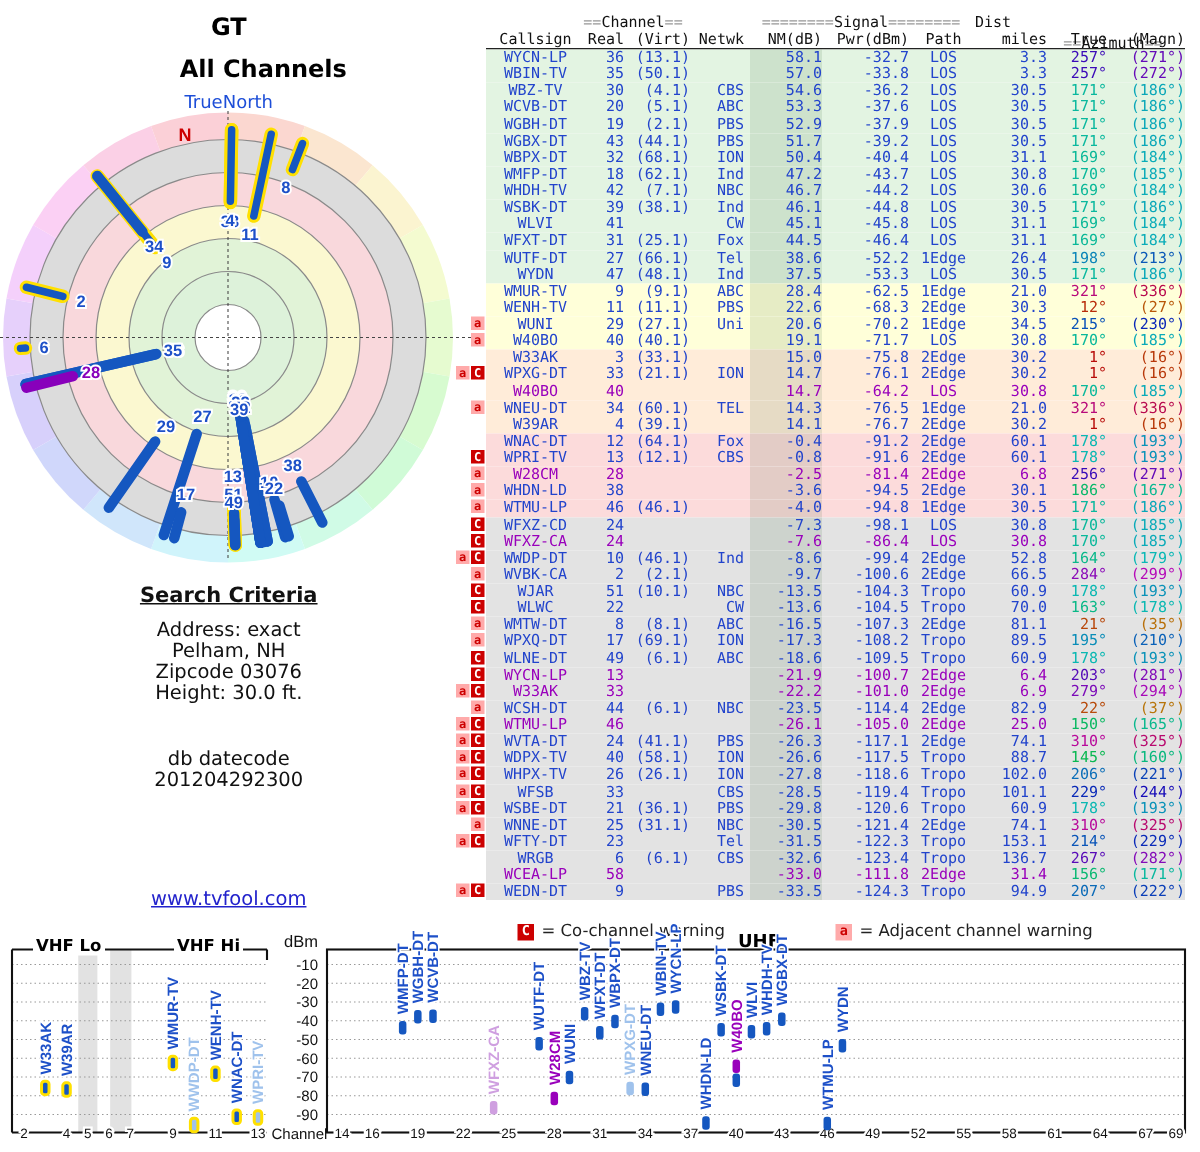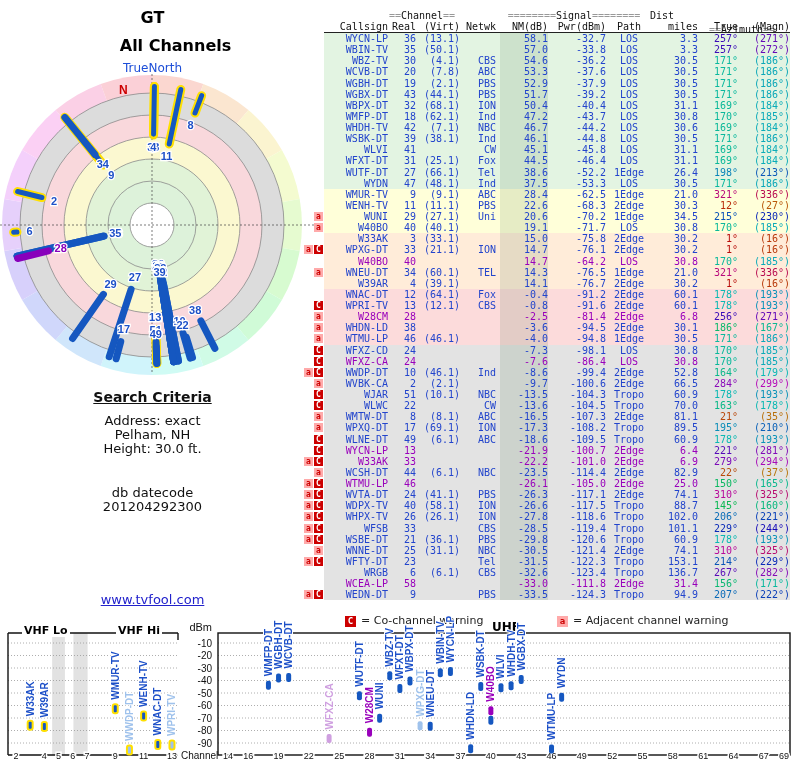--- a/index.html
+++ b/index.html
@@ -16,21 +16,21 @@
   
   #tablewrap{left:298px;top:10px;width:502px;font-size:10px;line-height:11.14px;color:#111;}
   .hline1{display:flex;height:11px;}
   .hline1 .grp{text-align:center;}
   .eq{color:#999;}
   .hline2{display:flex;height:12px;}
   .hl2rest{display:flex;border-bottom:1px solid #222;}
   .trow{display:flex;height:11.14px;}
   .trow .rest{display:flex;}
   .c-warn{width:26px;text-align:right;}
-  .c-call{width:62px;text-align:right;padding-left:2px;}
+  .c-call{width:62px;text-align:center;padding-left:2px;}
   .c-real{width:28px;text-align:right;}
   .c-virt{width:44px;text-align:right;}
   .c-net{width:40px;text-align:right;padding-right:4px;box-sizing:border-box;}
   .c-nm{width:48px;text-align:right;}
   .c-pwr{width:58px;text-align:right;}
   .c-path{width:46px;text-align:center;}
   .c-miles{width:46px;text-align:right;}
   .c-true{width:40px;text-align:right;}
   .c-magn{width:52px;text-align:right;}
   .trow .rest span{color:#2244cc;}
@@ -209,20 +209,21 @@
     <text x="123.99966160558384" y="333.4986855170829" text-anchor="middle" font-size="11" font-weight="bold" font-family="&quot;Liberation Sans&quot;,sans-serif" fill="#1d50c8" stroke="#fff" stroke-width="2.5" paint-order="stroke">17</text>
     <text x="155.81870292918762" y="338.3533442924295" text-anchor="middle" font-size="11" font-weight="bold" font-family="&quot;Liberation Sans&quot;,sans-serif" fill="#1d50c8" stroke="#fff" stroke-width="2.5" paint-order="stroke">49</text>
     <text x="29.448183494918695" y="235.42266855013412" text-anchor="middle" font-size="11" font-weight="bold" font-family="&quot;Liberation Sans&quot;,sans-serif" fill="#1d50c8" stroke="#fff" stroke-width="2.5" paint-order="stroke">6</text>
     <text x="123.30818666714922" y="94.01563109873481" text-anchor="middle" font-size="12" font-weight="bold" font-family="&quot;Liberation Sans&quot;,sans-serif" fill="#cc0000">N</text>
   </svg>
 
 <div class="abs crit" style="left:0;top:390px;">
   <div class="ctitle">Search Criteria</div>
   <div>Address: exact</div>
   <div>Pelham, NH</div>
+  <div>Zipcode 03076</div>
   <div>Height: 30.0 ft.</div>
   <div style="height:30px;"></div>
   <div>db datecode</div>
   <div>201204292300</div>
 </div>
 <div class="abs tflink" style="left:0;top:592px;">
   <a href="#">www.tvfool.com</a>
 </div>
 
 <div id="tablewrap" class="abs">
@@ -293,21 +294,21 @@
           <span class="c-miles">30.5</span>
           <span class="c-true" style="color:hsl(171,90%,38%)">171°</span>
           <span class="c-magn" style="color:hsl(186,90%,38%)">(186°)</span>
         </div>
       </div>
       <div class="trow band-g">
         <span class="c-warn"></span>
         <div class="rest">
           <span class="c-call">WCVB-DT</span>
           <span class="c-real">20</span>
-          <span class="c-virt">(7.8)</span>
+          <span class="c-virt">(5.1)</span>
           <span class="c-net">ABC</span>
           <span class="c-nm">53.3</span>
           <span class="c-pwr">-37.6</span>
           <span class="c-path">LOS</span>
           <span class="c-miles">30.5</span>
           <span class="c-true" style="color:hsl(171,90%,38%)">171°</span>
           <span class="c-magn" style="color:hsl(186,90%,38%)">(186°)</span>
         </div>
       </div>
       <div class="trow band-g">
@@ -809,21 +810,21 @@
         <span class="c-warn"><span class="wbox wc">C</span></span>
         <div class="rest">
           <span class="c-call">WYCN-LP</span>
           <span class="c-real">13</span>
           <span class="c-virt"></span>
           <span class="c-net"></span>
           <span class="c-nm">-21.9</span>
           <span class="c-pwr">-100.7</span>
           <span class="c-path">2Edge</span>
           <span class="c-miles">6.4</span>
-          <span class="c-true" style="color:hsl(266,90%,38%)">221°</span>
+          <span class="c-true" style="color:hsl(266,90%,38%)">203°</span>
           <span class="c-magn" style="color:hsl(281,90%,38%)">(281°)</span>
         </div>
       </div>
       <div class="trow band-x analog">
         <span class="c-warn"><span class="wbox wa">a</span><span class="wbox wc">C</span></span>
         <div class="rest">
           <span class="c-call">W33AK</span>
           <span class="c-real">33</span>
           <span class="c-virt"></span>
           <span class="c-net"></span>

